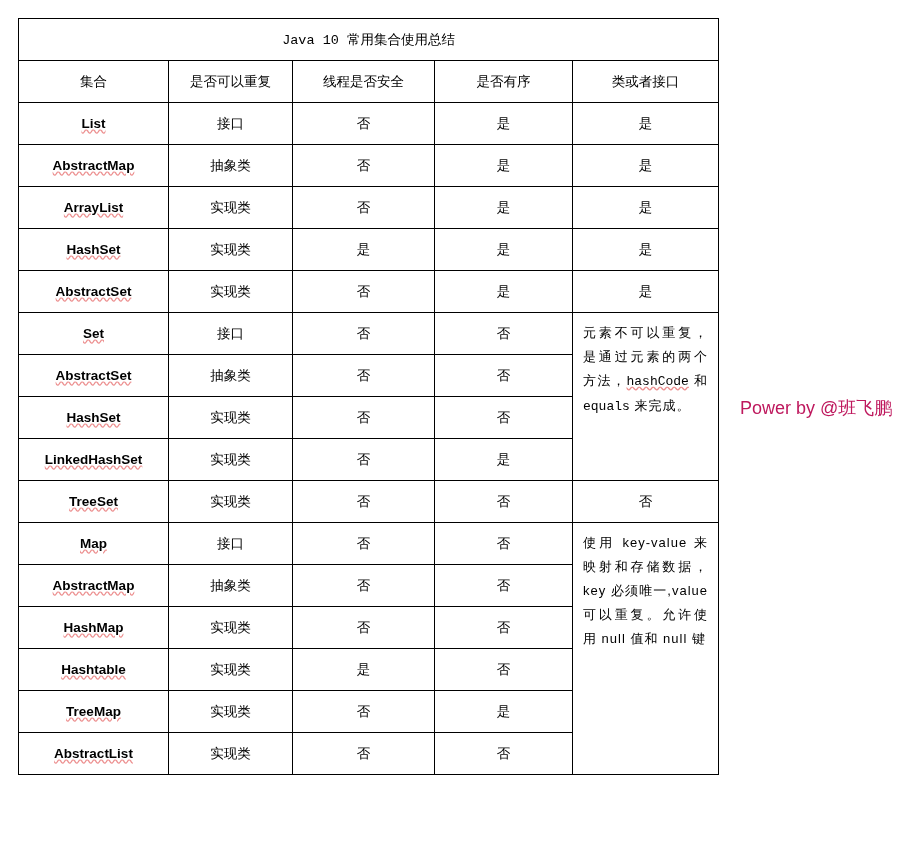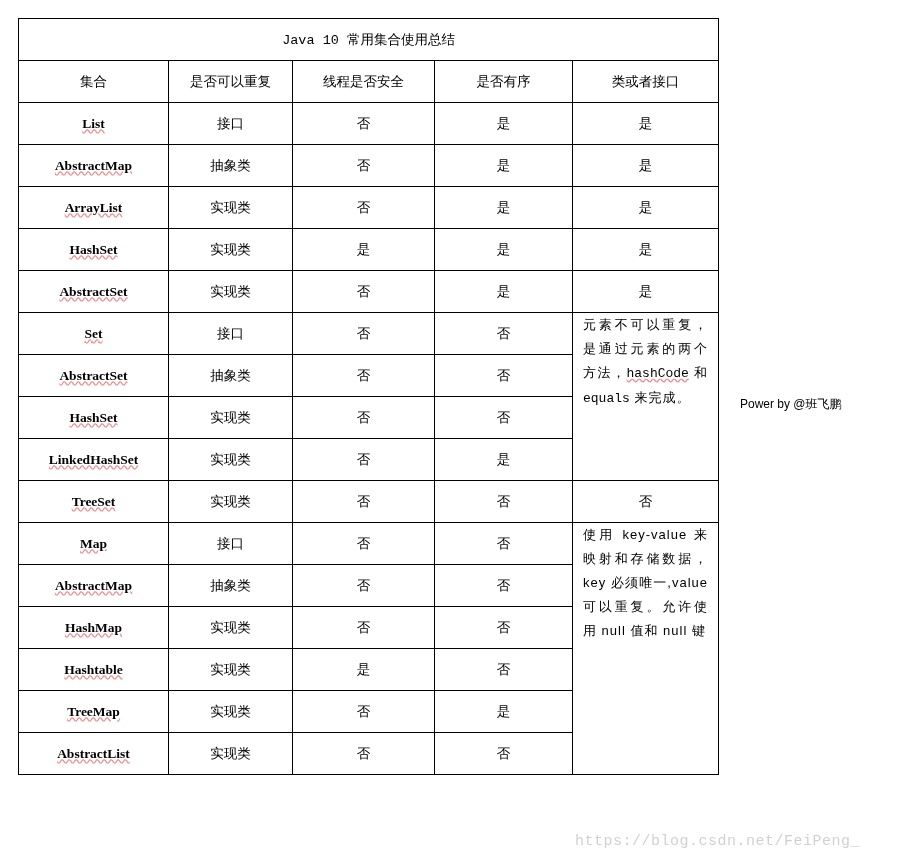--- a/index.html
+++ b/index.html
@@ -37,44 +37,44 @@
     }
     .title-row td {
       font-weight: normal;
       font-family: "Courier New", monospace, "SimSun";
     }
     .hdr-row td {
       font-weight: normal;
     }
     .name {
       font-weight: bold;
-      font-family: Liberation Serif, serif;
+      font-family: Liberation Sans, sans-serif;
     }
     .underline {
       text-decoration: underline;
       text-decoration-color: rgba(220,50,50,0.55);
       text-decoration-style: wavy;
     }
     .merged-note {
       text-align: justify;
       text-align-last: left;
       vertical-align: top;
-      padding: 0 10px;
+      padding: 8px 10px;
       line-height: 1.85;
       font-size: 13px;
       letter-spacing: 1px;
     }
     .mono { font-family: "Courier New", monospace; letter-spacing: 0; }
     .powerby {
       position: absolute;
       left: 740px;
       top: 378px;
-      font-size: 12px;
+      font-size: 18px;
       white-space: nowrap;
-      color: #000000;
+      color: #be185d;
     }
     .wm1 {
       position: absolute;
       right: 40px;
       bottom: 18px;
       font-family: "Courier New", monospace;
       color: rgba(120,120,120,0.35);
       font-size: 15px;
       letter-spacing: 0.5px;
     }
@@ -215,14 +215,13 @@
         <td><span class="name underline">AbstractList</span></td>
         <td>实现类</td>
         <td>否</td>
         <td>否</td>
       </tr>
     </tbody>
       </table>
   </div>
 
   <div class="powerby">Power by @班飞鹏</div>
-  <div class="wm1">https://blog.csdn.net/FeiPeng_</div>
 </div>
 
 </body></html>

